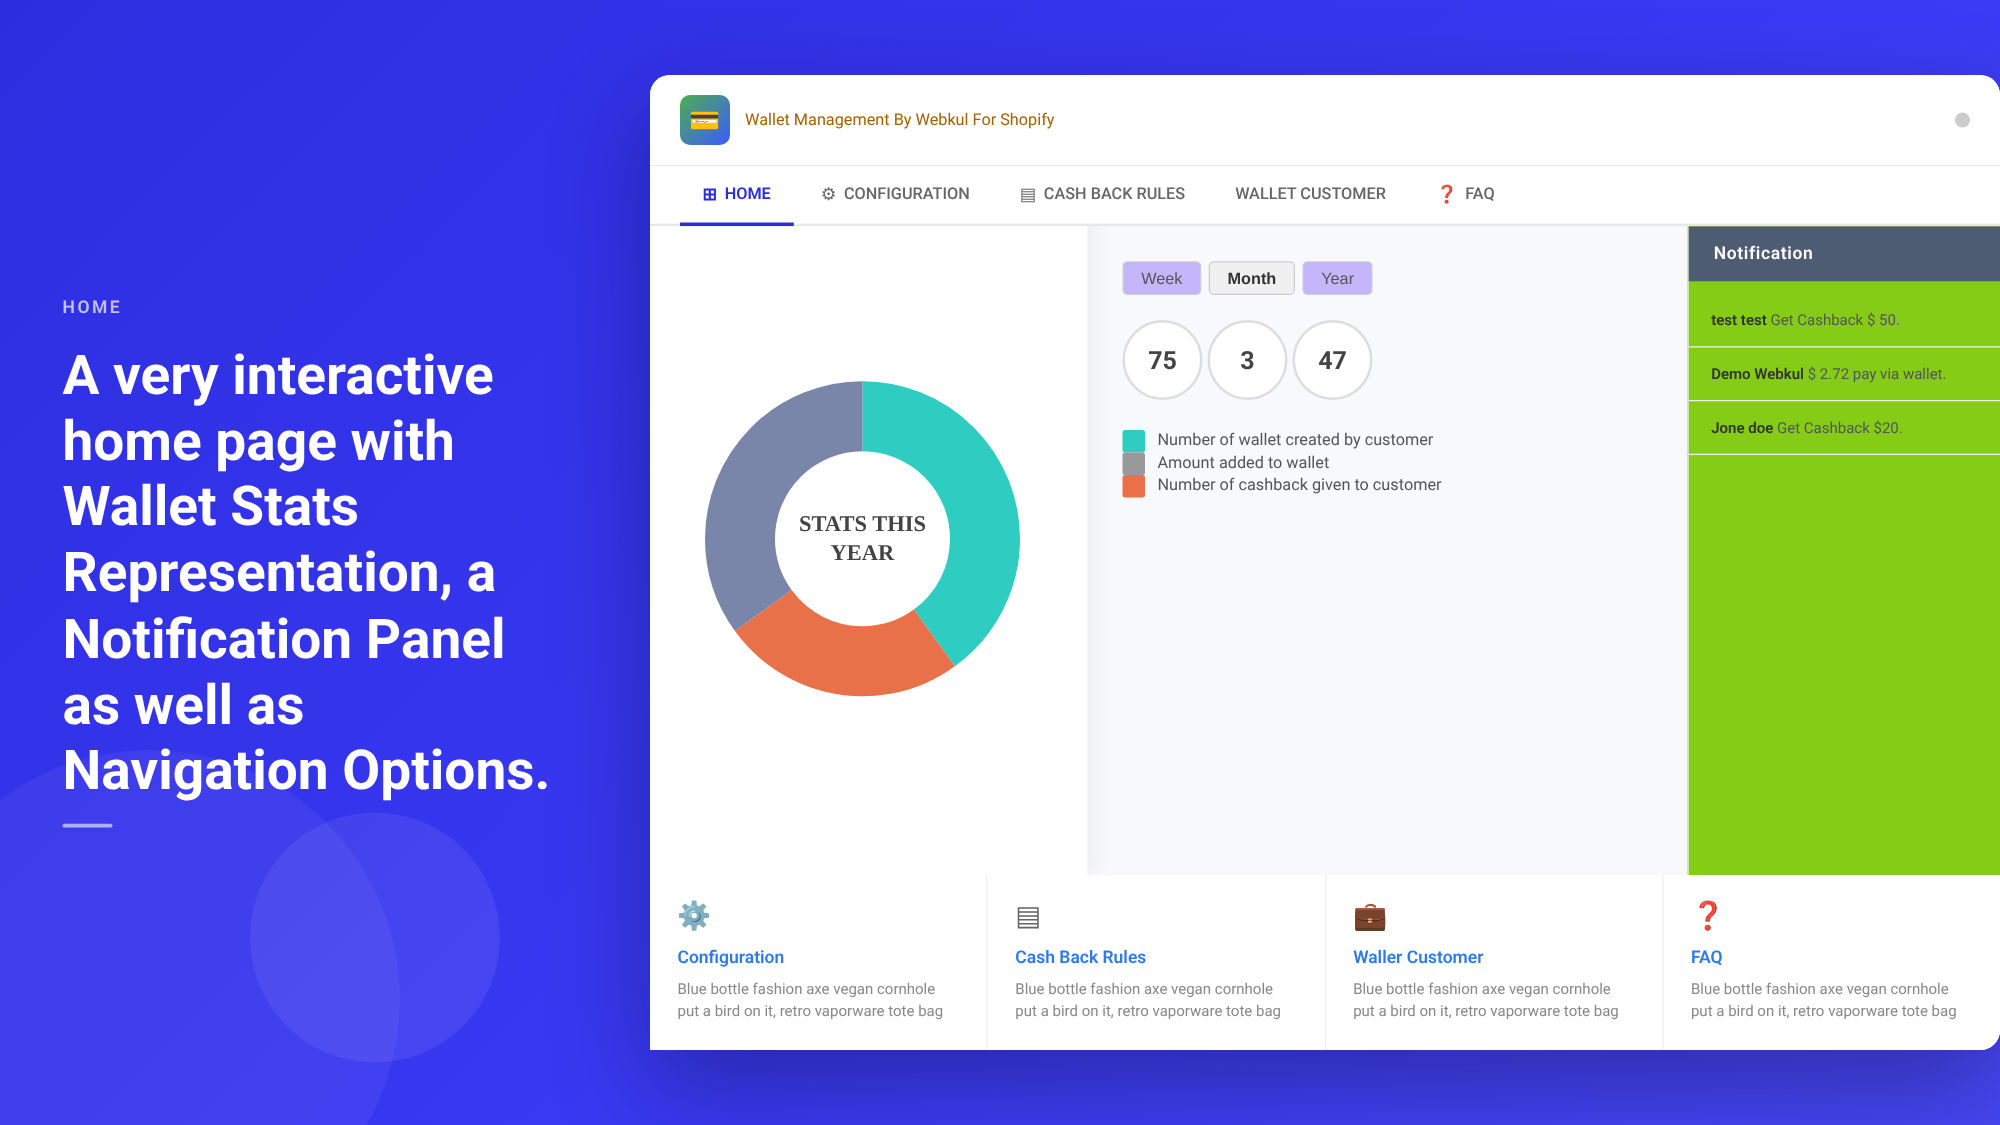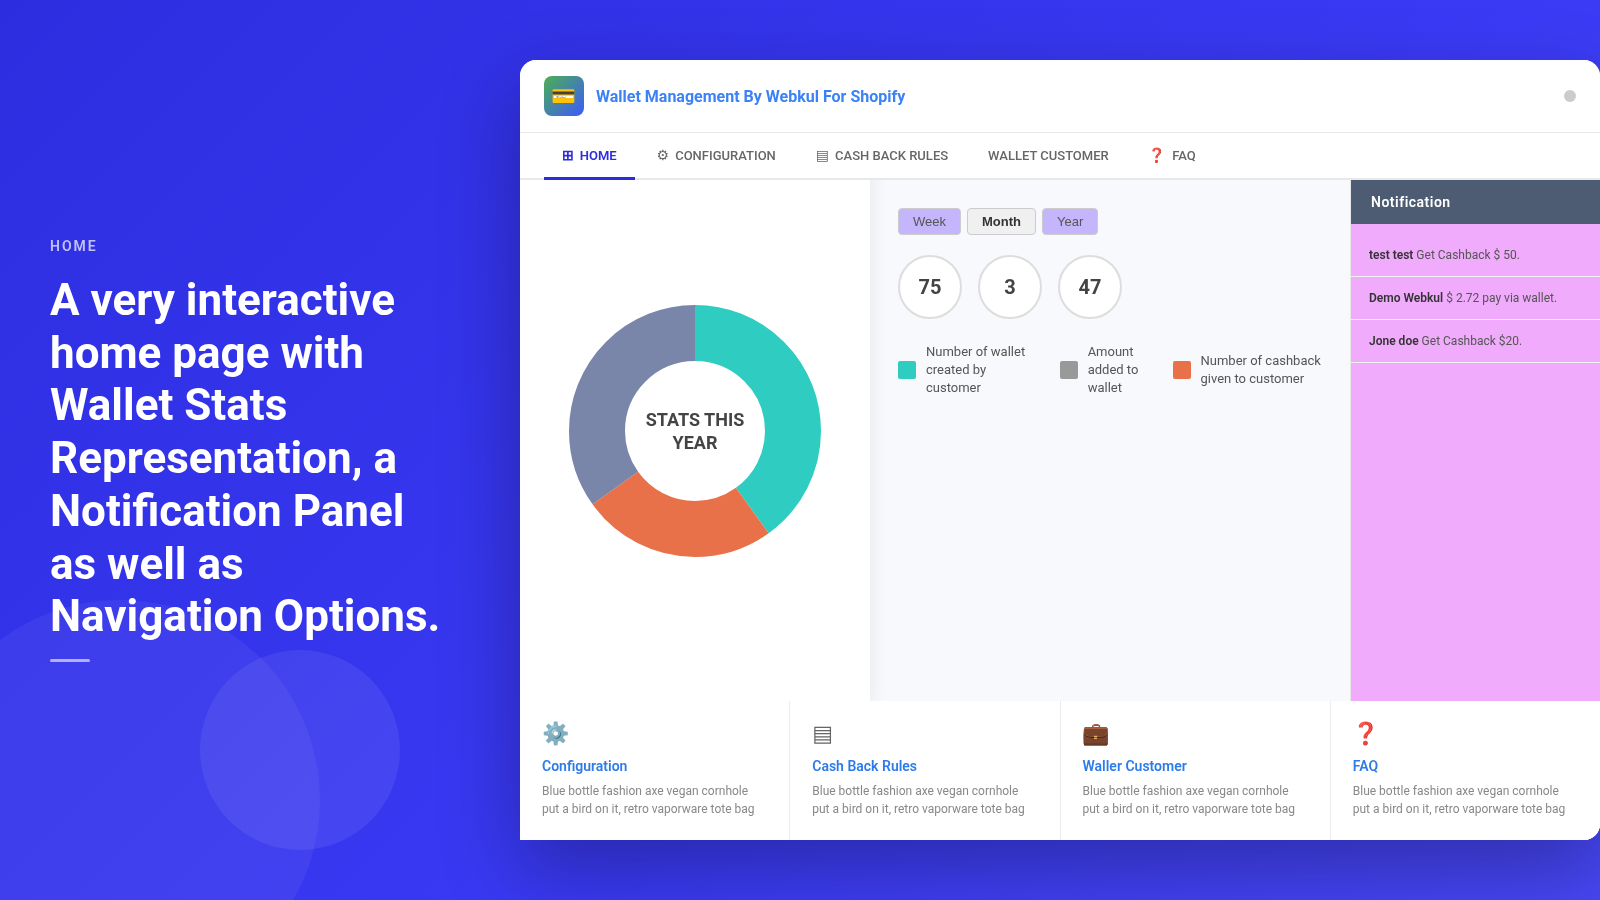--- a/index.html
+++ b/index.html
@@ -95,23 +95,23 @@
       width: 40px;
       height: 40px;
       background: linear-gradient(135deg, #4caf50, #3d5afe);
       border-radius: 8px;
       display: flex;
       align-items: center;
       justify-content: center;
       font-size: 20px;
     }
     .title-bar .app-title {
-      font-size: 16px;
-      font-weight: 700;
-      color: #3b82f6;
+      font-size: 13px;
+      font-weight: 400;
+      color: #a16207;
     }
     .title-bar .window-controls {
       margin-left: auto;
       display: flex;
       gap: 8px;
     }
     .window-dot {
       width: 12px;
       height: 12px;
       border-radius: 50%;
@@ -170,26 +170,27 @@
       flex: 1;
       overflow: hidden;
     }
 
     
     .chart-section {
       background: #ffffff;
       padding: 30px;
       display: flex;
       align-items: center;
-      justify-content: center;
+      justify-content: flex-start;
       min-width: 350px;
       box-shadow: 0 4px 20px rgba(0,0,0,0.08);
       position: relative;
       z-index: 2;
       margin-top: -20px;
+      font-family: Liberation Serif, serif;
     }
 
     
     .donut-container {
       position: relative;
       width: 280px;
       height: 280px;
     }
     .donut-container svg {
       width: 100%;
@@ -231,40 +232,39 @@
       color: #555;
       cursor: pointer;
     }
     .time-btn.active {
       background: #f0f0f0;
       font-weight: 600;
       color: #333;
     }
     .stat-circles {
       display: flex;
-      gap: 16px;
+      gap: 4px;
       align-items: center;
     }
     .stat-circle {
       width: 64px;
       height: 64px;
       border-radius: 50%;
       border: 2px solid #ddd;
       display: flex;
       align-items: center;
       justify-content: center;
       font-size: 20px;
       font-weight: 700;
       color: #444;
       background: #fff;
     }
     .legend {
       display: flex;
-      flex-direction: row;
-      gap: 16px;
+      flex-direction: column;
       margin-top: 4px;
     }
     .legend-item {
       display: flex;
       align-items: center;
       gap: 10px;
     }
     .legend-dot {
       width: 18px;
       height: 18px;
@@ -273,21 +273,21 @@
     }
     .legend-text {
       font-size: 13px;
       color: #555;
       line-height: 1.4;
     }
 
     
     .notification-panel {
       width: 250px;
-      background: #f0abfc;
+      background: #84cc16;
       border-left: 1px solid #e8e8e8;
       display: flex;
       flex-direction: column;
     }
     .notif-header {
       background: #4d5b73;
       color: #fff;
       padding: 14px 20px;
       font-size: 14px;
       font-weight: 600;

